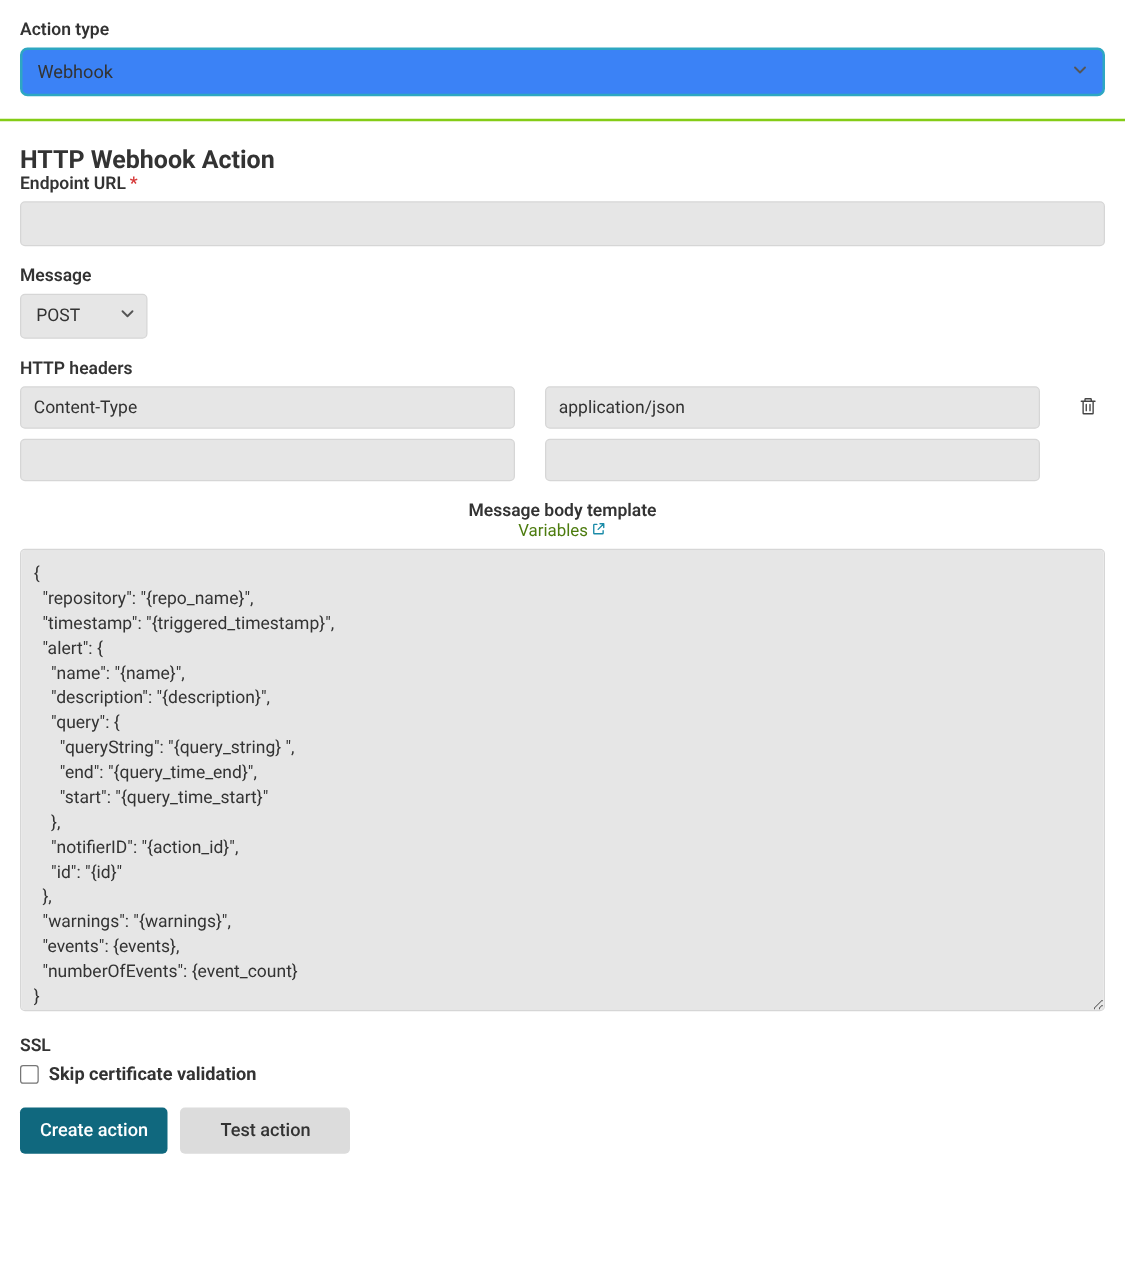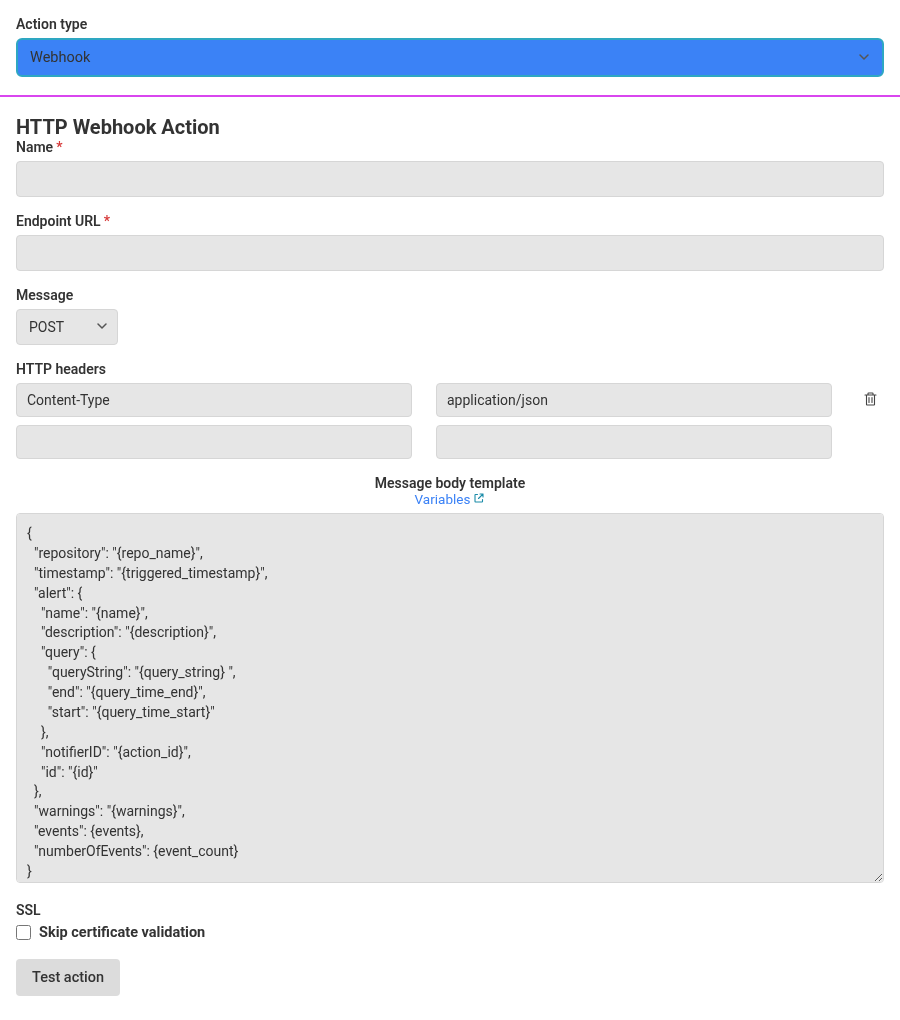--- a/index.html
+++ b/index.html
@@ -5,21 +5,21 @@
     * { box-sizing: border-box; margin: 0; padding: 0; }
     body {
       font-family: -apple-system, BlinkMacSystemFont, "Segoe UI", Roboto, Helvetica, Arial, sans-serif;
       background: #fff;
       color: #333;
       font-size: 14px;
       width: 900px;
     }
     .top-section {
       padding: 16px 16px 18px 16px;
-      border-bottom: 2px solid #d946ef;
+      border-bottom: 2px solid #84cc16;
     }
     .label {
       font-weight: 600;
       font-size: 14px;
       color: #333;
       display: block;
       margin-bottom: 6px;
     }
     .required {
       color: #d63939;
@@ -119,21 +119,21 @@
       color: #555;
     }
     .body-label-row {
       display: flex;
       justify-content: space-between;
       align-items: center;
       margin-bottom: 6px;
       flex-direction: column;
     }
     .variables-link {
-      color: #3b82f6;
+      color: #4d7c0f;
       font-size: 13.5px;
       text-decoration: none;
       display: inline-flex;
       align-items: flex-end;
       gap: 3px;
       cursor: pointer;
     }
     .body-textarea {
       width: 100%;
       background: #e6e6e6;
@@ -186,21 +186,21 @@
       font-size: 14.5px;
       font-weight: 500;
       cursor: pointer;
       font-family: inherit;
     }
     .btn-secondary {
       background: #dcdcdc;
       color: #333;
       border: none;
       border-radius: 4px;
-      padding: 10px 16px;
+      padding: 10px 32px;
       font-size: 14.5px;
       font-weight: 500;
       cursor: pointer;
       font-family: inherit;
     }
   </style>
 </head>
 <body>
 
 <div class="top-section">
@@ -213,26 +213,20 @@
       <svg width="12" height="12" viewBox="0 0 12 12">
           <path d="M2 4 L6 8 L10 4" stroke="#555" stroke-width="1.5" fill="none" stroke-linecap="round" stroke-linejoin="round"></path>
         </svg>
     </span>
   </div>
 </div>
 
 <div class="main-section">
   <h2 class="section-title">HTTP Webhook Action</h2>
 
-  <div class="field">
-    <label class="label">
-      <span>Name</span><span class="required">*</span>
-    </label>
-    <input type="text" class="text-input" value="" style="">
-  </div>
 
   <div class="field">
     <label class="label">
       <span>Endpoint URL</span><span class="required">*</span>
     </label>
     <input type="text" class="text-input" value="" style="">
   </div>
 
   <div class="field">
     <label class="label">Message</label>
@@ -300,15 +294,16 @@
 
   <div class="ssl-section">
     <span class="ssl-label">SSL</span>
     <div class="checkbox-row">
       <input type="checkbox" id="skipcert" style="">
       <label for="skipcert">Skip certificate validation</label>
     </div>
   </div>
 
   <div class="button-row">
+    <button class="btn-primary">Create action</button>
     <button class="btn-secondary">Test action</button>
   </div>
 </div>
 
 </body></html>

